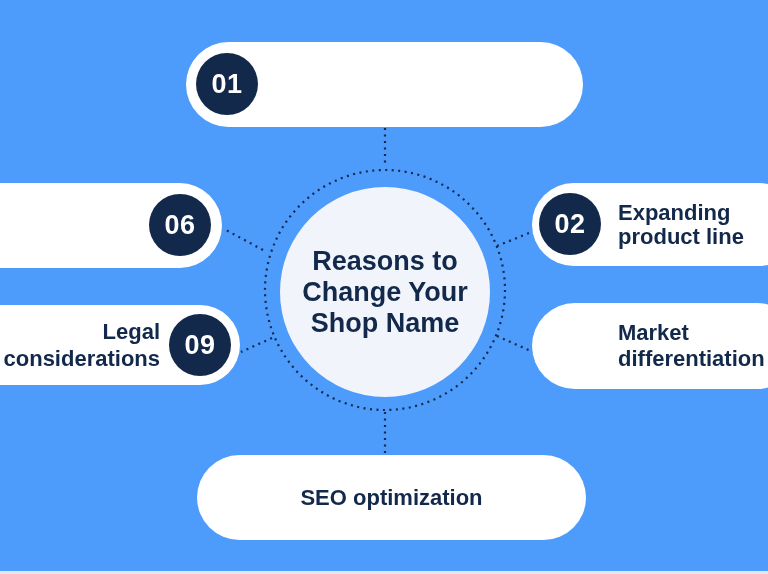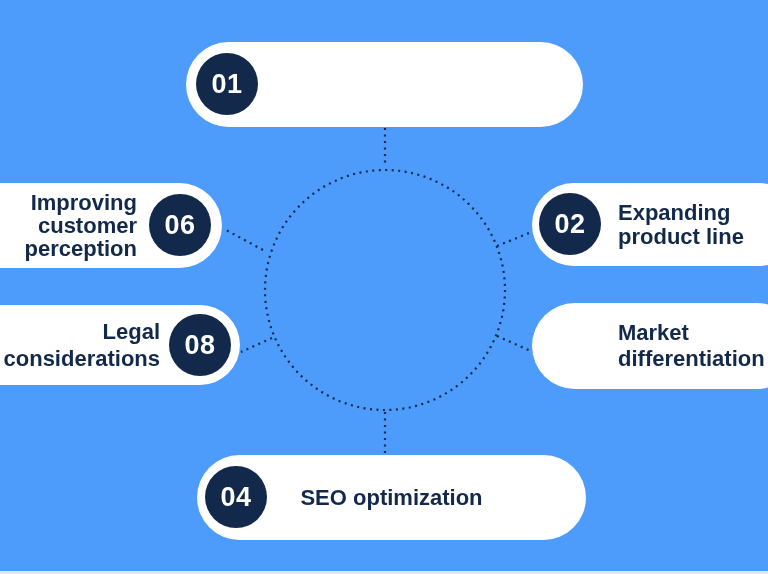--- a/index.html
+++ b/index.html
@@ -121,44 +121,45 @@
   <svg class="connectors" width="768" height="574" viewBox="0 0 768 574">
     <circle class="dotted" cx="385" cy="290" r="120"></circle>
     <line class="dotted" x1="385" y1="128" x2="385" y2="167"></line>
     <line class="dotted" x1="497" y1="246" x2="534" y2="231"></line>
     <line class="dotted" x1="497" y1="336" x2="533" y2="352"></line>
     <line class="dotted" x1="385" y1="412" x2="385" y2="453"></line>
     <line class="dotted" x1="272" y1="338" x2="241" y2="352"></line>
     <line class="dotted" x1="263" y1="250" x2="226" y2="230"></line>
   </svg>
 
+  <div class="center-circle">
+    <div class="center-title">Reasons to Change Your Shop Name</div>
+  </div>
 
   <div class="pill pill-01">
     <div class="num-circle">01</div>
   </div>
 
   <div class="pill pill-02">
     <div class="num-circle">02</div>
     <div class="pill-label">Expanding product line</div>
   </div>
 
   <div class="pill pill-03">
     <div class="pill-label">Market differentiation</div>
   </div>
 
   <div class="pill pill-04">
-    <div class="num-circle">04</div>
     <div class="pill-label">SEO optimization</div>
   </div>
 
   <div class="pill pill-05">
-    <div class="num-circle">08</div>
+    <div class="num-circle">09</div>
     <div class="pill-label">Legal considerations</div>
   </div>
 
   <div class="pill pill-06">
     <div class="num-circle">06</div>
-    <div class="pill-label">Improving customer perception</div>
   </div>
 
   <div class="bottom-strip"></div>
 
 </div>
 
 </body></html>

